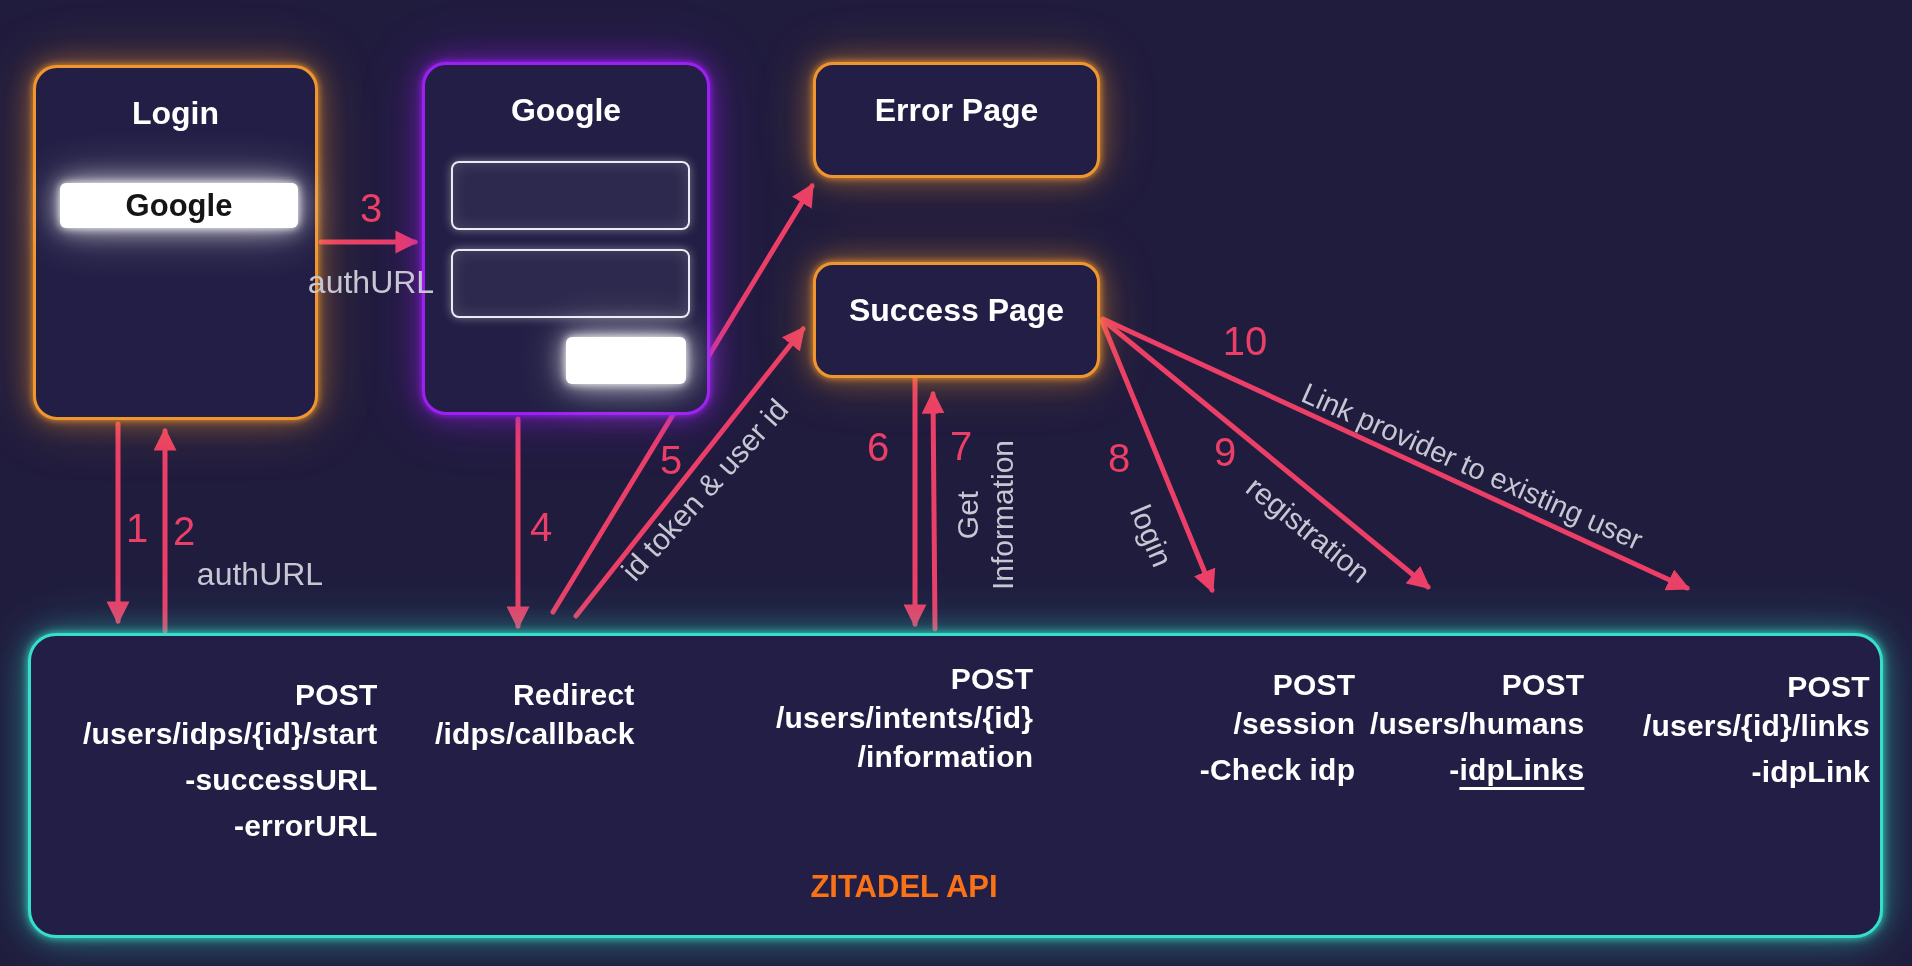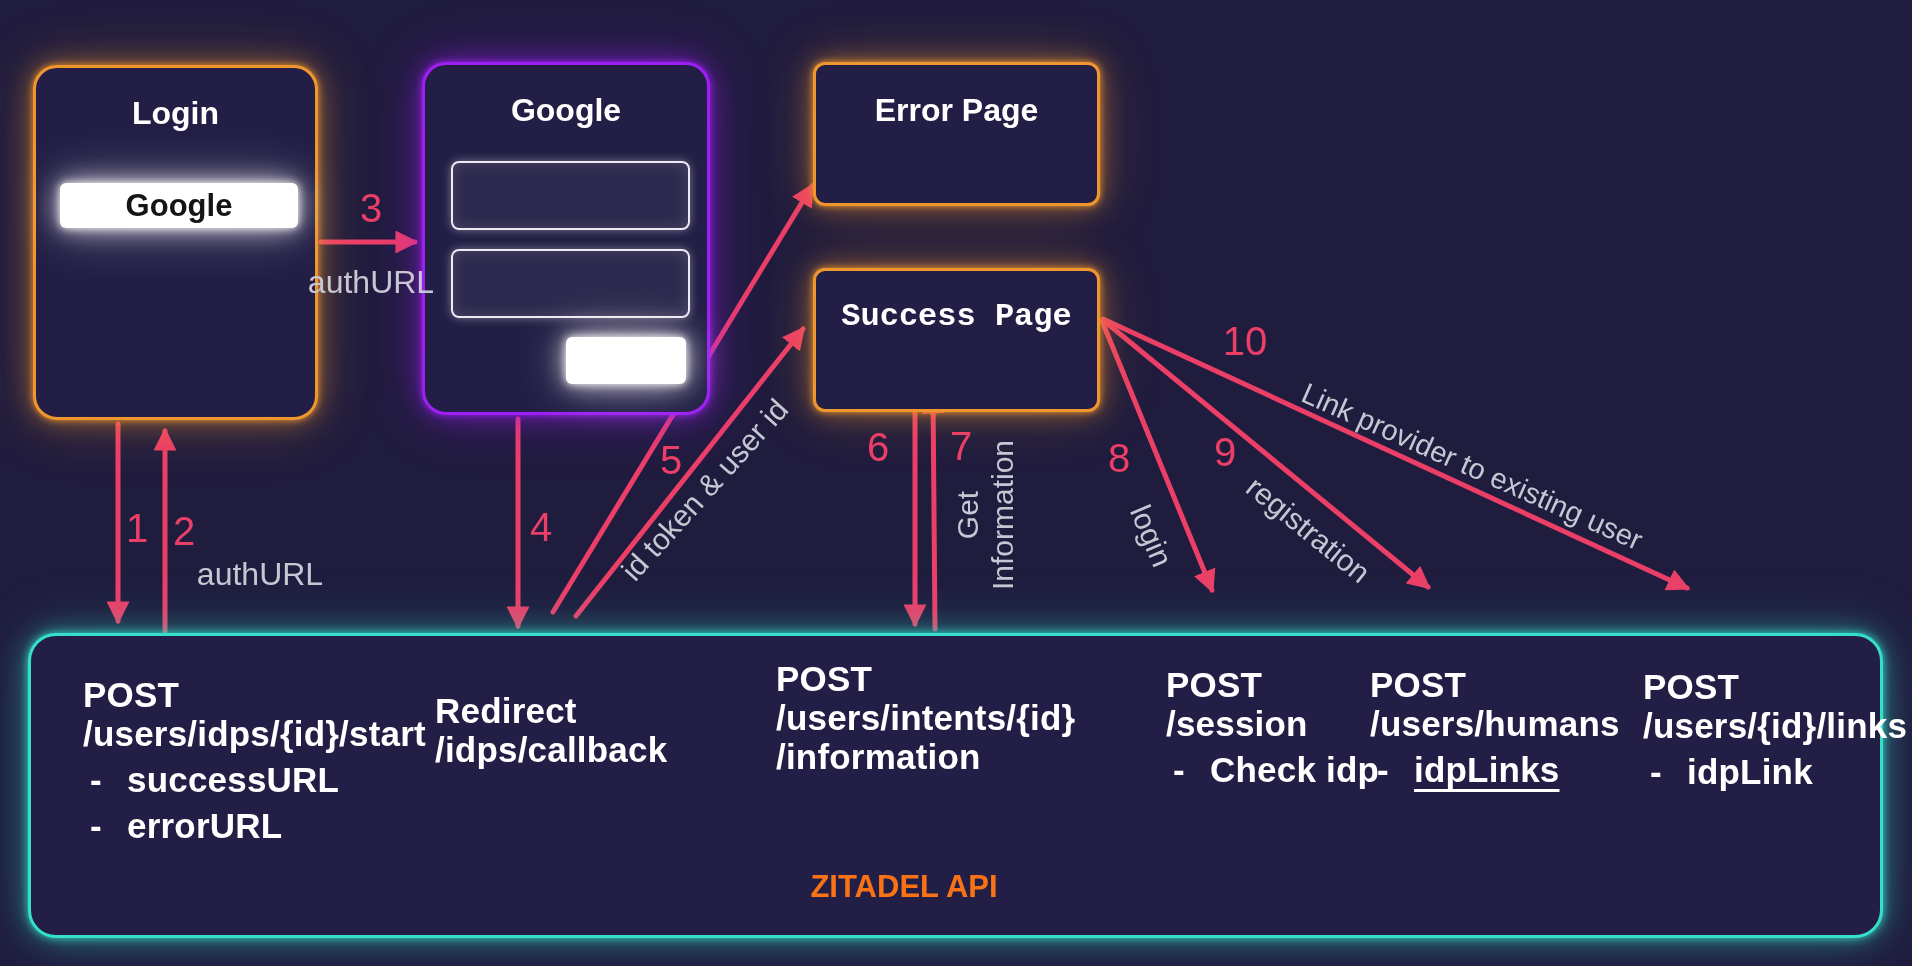--- a/index.html
+++ b/index.html
@@ -30,31 +30,31 @@
   .gwin{left:422px;top:62px;width:288px;height:353px;border:3px solid var(--purple);border-radius:24px;
     box-shadow:0 0 7px rgba(157,31,242,.9),0 0 26px rgba(157,31,242,.55),0 0 60px rgba(157,31,242,.3);}
   .gwin .box-title{padding-top:27px;}
   .ginput{position:absolute;left:26px;width:235px;height:65px;border:2px solid #eceaf4;border-radius:8px;
     background:rgba(255,255,255,.05);
     box-shadow:0 0 10px rgba(255,255,255,.4), inset 0 0 16px rgba(255,255,255,.14);}
   .gi1{top:96px;} .gi2{top:184px;}
   .gsubmit{left:141px;top:272px;width:120px;height:47px;}
 
   
-  .pagebox{left:813px;width:287px;height:144px;border:3px solid var(--orange);border-radius:12px;
+  .pagebox{left:813px;width:287px;height:116px;border:3px solid var(--orange);border-radius:20px;
     box-shadow:0 0 7px rgba(240,150,46,.9),0 0 24px rgba(240,150,46,.5),0 0 55px rgba(240,150,46,.28);}
-  .errorbox{top:62px;} .successbox{top:268px;font-family:Liberation Mono, monospace;}
+  .errorbox{top:62px;} .successbox{top:262px;}
   .pagebox .box-title{padding-top:27px;}
 
   
   .api{left:28px;top:633px;width:1855px;height:305px;border:3px solid var(--teal);border-radius:28px;
     box-shadow:0 0 8px rgba(54,223,202,.9),0 0 28px rgba(54,223,202,.45),0 0 64px rgba(54,223,202,.22);}
   .api-title{position:absolute;left:645px;top:233px;width:456px;text-align:center;
     color:#f97316;font-weight:700;font-size:31px;}
-  .api-col{position:absolute;color:#fff;font-weight:700;font-size:35px;line-height:39px;letter-spacing:.2px;white-space:nowrap;}
+  .api-col{position:absolute;color:#fff;font-weight:700;font-size:30px;line-height:39px;letter-spacing:.2px;white-space:nowrap;text-align:right;}
   .api-col .param{padding-left:7px;margin-top:7px;}
   .api-col .dash{display:inline-block;width:37px;}
   .wavy{text-decoration-line:underline;text-decoration-style:wavy;text-decoration-color:#e2654c;
     text-decoration-thickness:2px;text-underline-offset:7px;text-decoration:underline;}
 
   
   .num{position:absolute;color:var(--pink);font-size:40px;font-weight:400;transform:translate(-50%,-50%);}
 
   
   .glabel{position:absolute;color:var(--gray);font-weight:400;font-size:30px;white-space:nowrap;
@@ -113,21 +113,21 @@
   </div>
 
   <div class="box api">
     <div id="api-cols">
         <div class="api-col" style="left: 52px; top: 39px;">
           <div class="method">POST</div>
           <div class="path">/users/idps/{id}/start</div>
           <div class="param"><span class="dash">-</span><span>successURL</span></div>
           <div class="param"><span class="dash">-</span><span>errorURL</span></div>
         </div>
-        <div class="api-col" style="left: 404px; top: 55px;">
+        <div class="api-col" style="left: 404px; top: 39px;">
           <div class="method">Redirect</div>
           <div class="path">/idps/callback</div>
         </div>
         <div class="api-col" style="left: 745px; top: 23px;">
           <div class="method">POST</div>
           <div class="path">/users/intents/{id}</div>
           <div class="path">/information</div>
         </div>
         <div class="api-col" style="left: 1135px; top: 29px;">
           <div class="method">POST</div>

